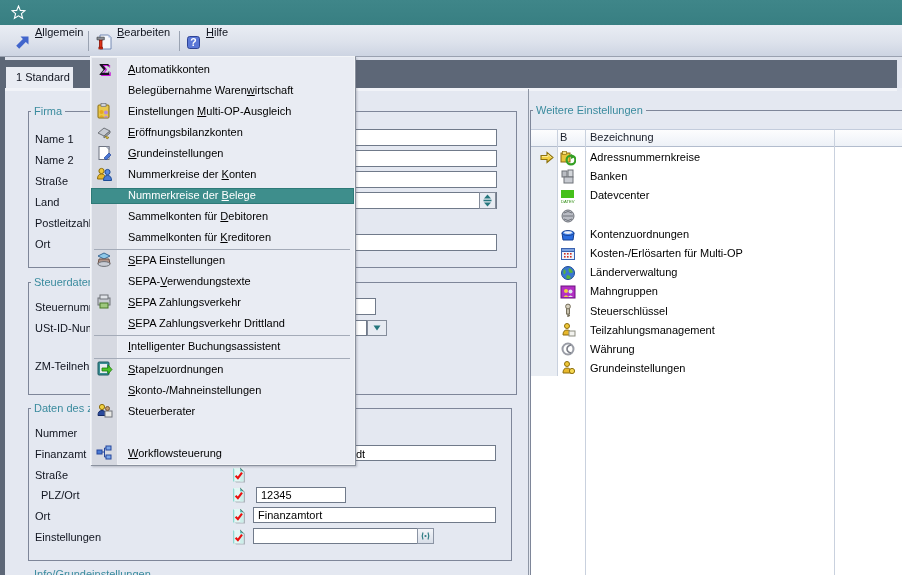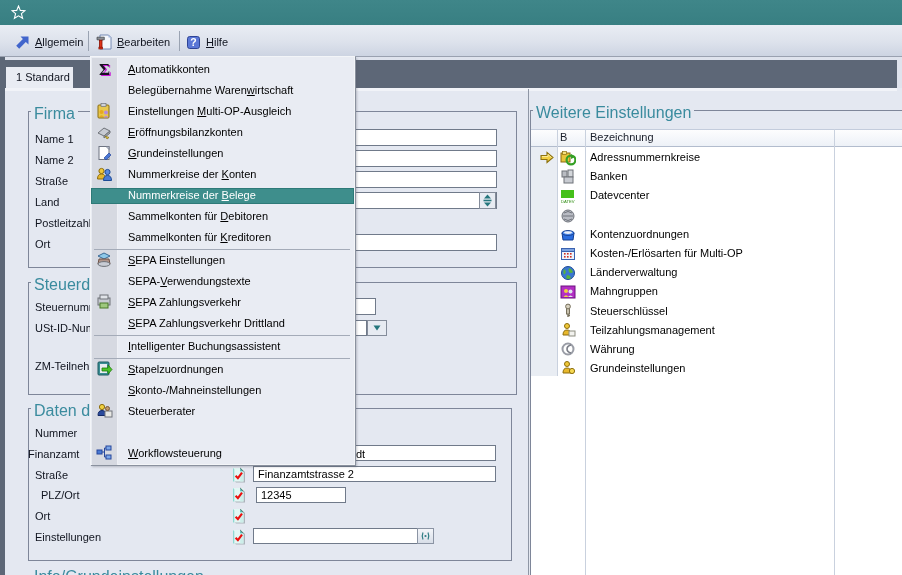--- a/index.html
+++ b/index.html
@@ -13,36 +13,36 @@
 
 
 #titlebar { left:0; top:0; width:902px; height:25px;
   background:linear-gradient(#3f8689,#387f82); }
 #titletext { left:31px; top:5px; font-size:13px; font-weight:bold; color:#fff; letter-spacing:0.2px; }
 
 
 #toolbar { left:0; top:25px; width:902px; height:32px;
   background:linear-gradient(#e9edf4 0%, #dde2ec 55%, #cdd4e2 100%);
   border-bottom:1px solid #9aa1b0; }
-.tbtext { top:36px; font-size:11px; color:#10141f; }
+.tbtext { top:26px; font-size:11px; color:#10141f; }
 .tbsep { top:31px; width:1px; height:20px; background:#9aa3b2; }
 u { text-decoration:underline; text-underline-offset:1px; }
 
 
 #tabband { left:5px; top:60px; width:892px; height:28px; background:#5d6777; }
 #tab1 { left:6px; top:67px; width:67px; height:21px; background:#e9ecf3; }
 #tab1text { left:16px; top:71px; font-size:11px; }
 
 
 #content { left:5px; top:88px; width:897px; height:487px; background:#e4e8f1; }
 #leftedge { left:0; top:57px; width:5px; height:518px; background:#5d6777; }
 
 
 .gbox { border:1px solid #7e8699; }
-.glabel { font-size:16px; color:#3a8b9e; background:#e4e8f1; padding:0 3px; }
+.glabel { font-size:11px; color:#3a8b9e; background:#e4e8f1; padding:0 3px; }
 
 
 .inp { background:#fff; border:1px solid #707a8a; font-size:11px; color:#000;
   padding:1px 0 0 4px; overflow:hidden; white-space:nowrap; }
 .lbl { font-size:11px; color:#10141f; }
 
 
 .chk { width:15px; height:17px; }
 
 
@@ -133,21 +133,21 @@
   <div class="abs lbl" style="left:35px;top:360px">ZM-Teilnehmer</div>
   <div class="abs inp" style="left:253px;top:298px;width:123px;height:17px"></div>
   <div class="abs inp" style="left:253px;top:320px;width:114px;height:16px"></div>
   <div class="abs" style="left:367px;top:320px;width:20px;height:16px;background:#e7ebf2;border:1px solid #848c9a">
     <svg width="18" height="14" viewBox="0 0 18 14">
         <path d="M9 9.5 L12.5 4.5 L5.5 4.5 Z" fill="#25767d"></path>
       </svg>
   </div>
 
   <div class="abs lbl" style="left:35px;top:427px">Nummer</div>
-  <div class="abs lbl" style="left:28px;top:448px">Finanzamt</div>
+  <div class="abs lbl" style="left:35px;top:448px">Finanzamt</div>
   <div class="abs lbl" style="left:35px;top:469px">Straße</div>
   <div class="abs lbl" style="left:41px;top:489px">PLZ/Ort</div>
   <div class="abs lbl" style="left:35px;top:510px">Ort</div>
   <div class="abs lbl" style="left:35px;top:531px">Einstellungen</div>
 
   <div class="abs chk" style="left:232px;top:446px"><svg width="15" height="17" viewBox="0 0 15 17">
     <path d="M2 13.5 L4 15.5 L13 15.5 L13 5 L11 3 Z" fill="#9aa0a8" opacity="0.75"></path>
     <rect x="1" y="1" width="10.5" height="13.5" fill="#e2f7f4"></rect>
     <path d="M1 1 L1 14.5 L2.3 14.5 L2.3 2.2 Z" fill="#8fd8d2"></path>
     <path d="M8.2 1 L11.5 4.3 L11.5 14.5 L8.2 14.5 Z" fill="#cdeeea"></path>
@@ -159,40 +159,40 @@
   <div class="abs" style="left:356px;top:448px;font-size:11px;color:#000">dt</div>
   <div class="abs chk" style="left:232px;top:467px"><svg width="15" height="17" viewBox="0 0 15 17">
     <path d="M2 13.5 L4 15.5 L13 15.5 L13 5 L11 3 Z" fill="#9aa0a8" opacity="0.75"></path>
     <rect x="1" y="1" width="10.5" height="13.5" fill="#e2f7f4"></rect>
     <path d="M1 1 L1 14.5 L2.3 14.5 L2.3 2.2 Z" fill="#8fd8d2"></path>
     <path d="M8.2 1 L11.5 4.3 L11.5 14.5 L8.2 14.5 Z" fill="#cdeeea"></path>
     <path d="M8.2 1 L11.5 4.3 L8.2 4.3 Z" fill="#49b8ae"></path>
     <path d="M8.2 1 L11.5 4.3" stroke="#555" stroke-width="0.8"></path>
     <path d="M3.6 8.8 L5.9 11.2 L10 5.6" fill="none" stroke="#ea1010" stroke-width="2.1"></path>
   </svg></div>
-  <div class="abs inp" style="left:253px;top:466px;width:243px;height:16px">Finanzamtstrasse 2</div>
   <div class="abs chk" style="left:232px;top:487px"><svg width="15" height="17" viewBox="0 0 15 17">
     <path d="M2 13.5 L4 15.5 L13 15.5 L13 5 L11 3 Z" fill="#9aa0a8" opacity="0.75"></path>
     <rect x="1" y="1" width="10.5" height="13.5" fill="#e2f7f4"></rect>
     <path d="M1 1 L1 14.5 L2.3 14.5 L2.3 2.2 Z" fill="#8fd8d2"></path>
     <path d="M8.2 1 L11.5 4.3 L11.5 14.5 L8.2 14.5 Z" fill="#cdeeea"></path>
     <path d="M8.2 1 L11.5 4.3 L8.2 4.3 Z" fill="#49b8ae"></path>
     <path d="M8.2 1 L11.5 4.3" stroke="#555" stroke-width="0.8"></path>
     <path d="M3.6 8.8 L5.9 11.2 L10 5.6" fill="none" stroke="#ea1010" stroke-width="2.1"></path>
   </svg></div>
   <div class="abs inp" style="left:256px;top:487px;width:90px;height:16px">12345</div>
   <div class="abs chk" style="left:232px;top:508px"><svg width="15" height="17" viewBox="0 0 15 17">
     <path d="M2 13.5 L4 15.5 L13 15.5 L13 5 L11 3 Z" fill="#9aa0a8" opacity="0.75"></path>
     <rect x="1" y="1" width="10.5" height="13.5" fill="#e2f7f4"></rect>
     <path d="M1 1 L1 14.5 L2.3 14.5 L2.3 2.2 Z" fill="#8fd8d2"></path>
     <path d="M8.2 1 L11.5 4.3 L11.5 14.5 L8.2 14.5 Z" fill="#cdeeea"></path>
     <path d="M8.2 1 L11.5 4.3 L8.2 4.3 Z" fill="#49b8ae"></path>
     <path d="M8.2 1 L11.5 4.3" stroke="#555" stroke-width="0.8"></path>
     <path d="M3.6 8.8 L5.9 11.2 L10 5.6" fill="none" stroke="#ea1010" stroke-width="2.1"></path>
   </svg></div>
+  <div class="abs inp" style="left:253px;top:507px;width:243px;height:16px">Finanzamtort</div>
   <div class="abs chk" style="left:232px;top:529px"><svg width="15" height="17" viewBox="0 0 15 17">
     <path d="M2 13.5 L4 15.5 L13 15.5 L13 5 L11 3 Z" fill="#9aa0a8" opacity="0.75"></path>
     <rect x="1" y="1" width="10.5" height="13.5" fill="#e2f7f4"></rect>
     <path d="M1 1 L1 14.5 L2.3 14.5 L2.3 2.2 Z" fill="#8fd8d2"></path>
     <path d="M8.2 1 L11.5 4.3 L11.5 14.5 L8.2 14.5 Z" fill="#cdeeea"></path>
     <path d="M8.2 1 L11.5 4.3 L8.2 4.3 Z" fill="#49b8ae"></path>
     <path d="M8.2 1 L11.5 4.3" stroke="#555" stroke-width="0.8"></path>
     <path d="M3.6 8.8 L5.9 11.2 L10 5.6" fill="none" stroke="#ea1010" stroke-width="2.1"></path>
   </svg></div>
   <div class="abs inp" style="left:253px;top:528px;width:166px;height:16px"></div>

